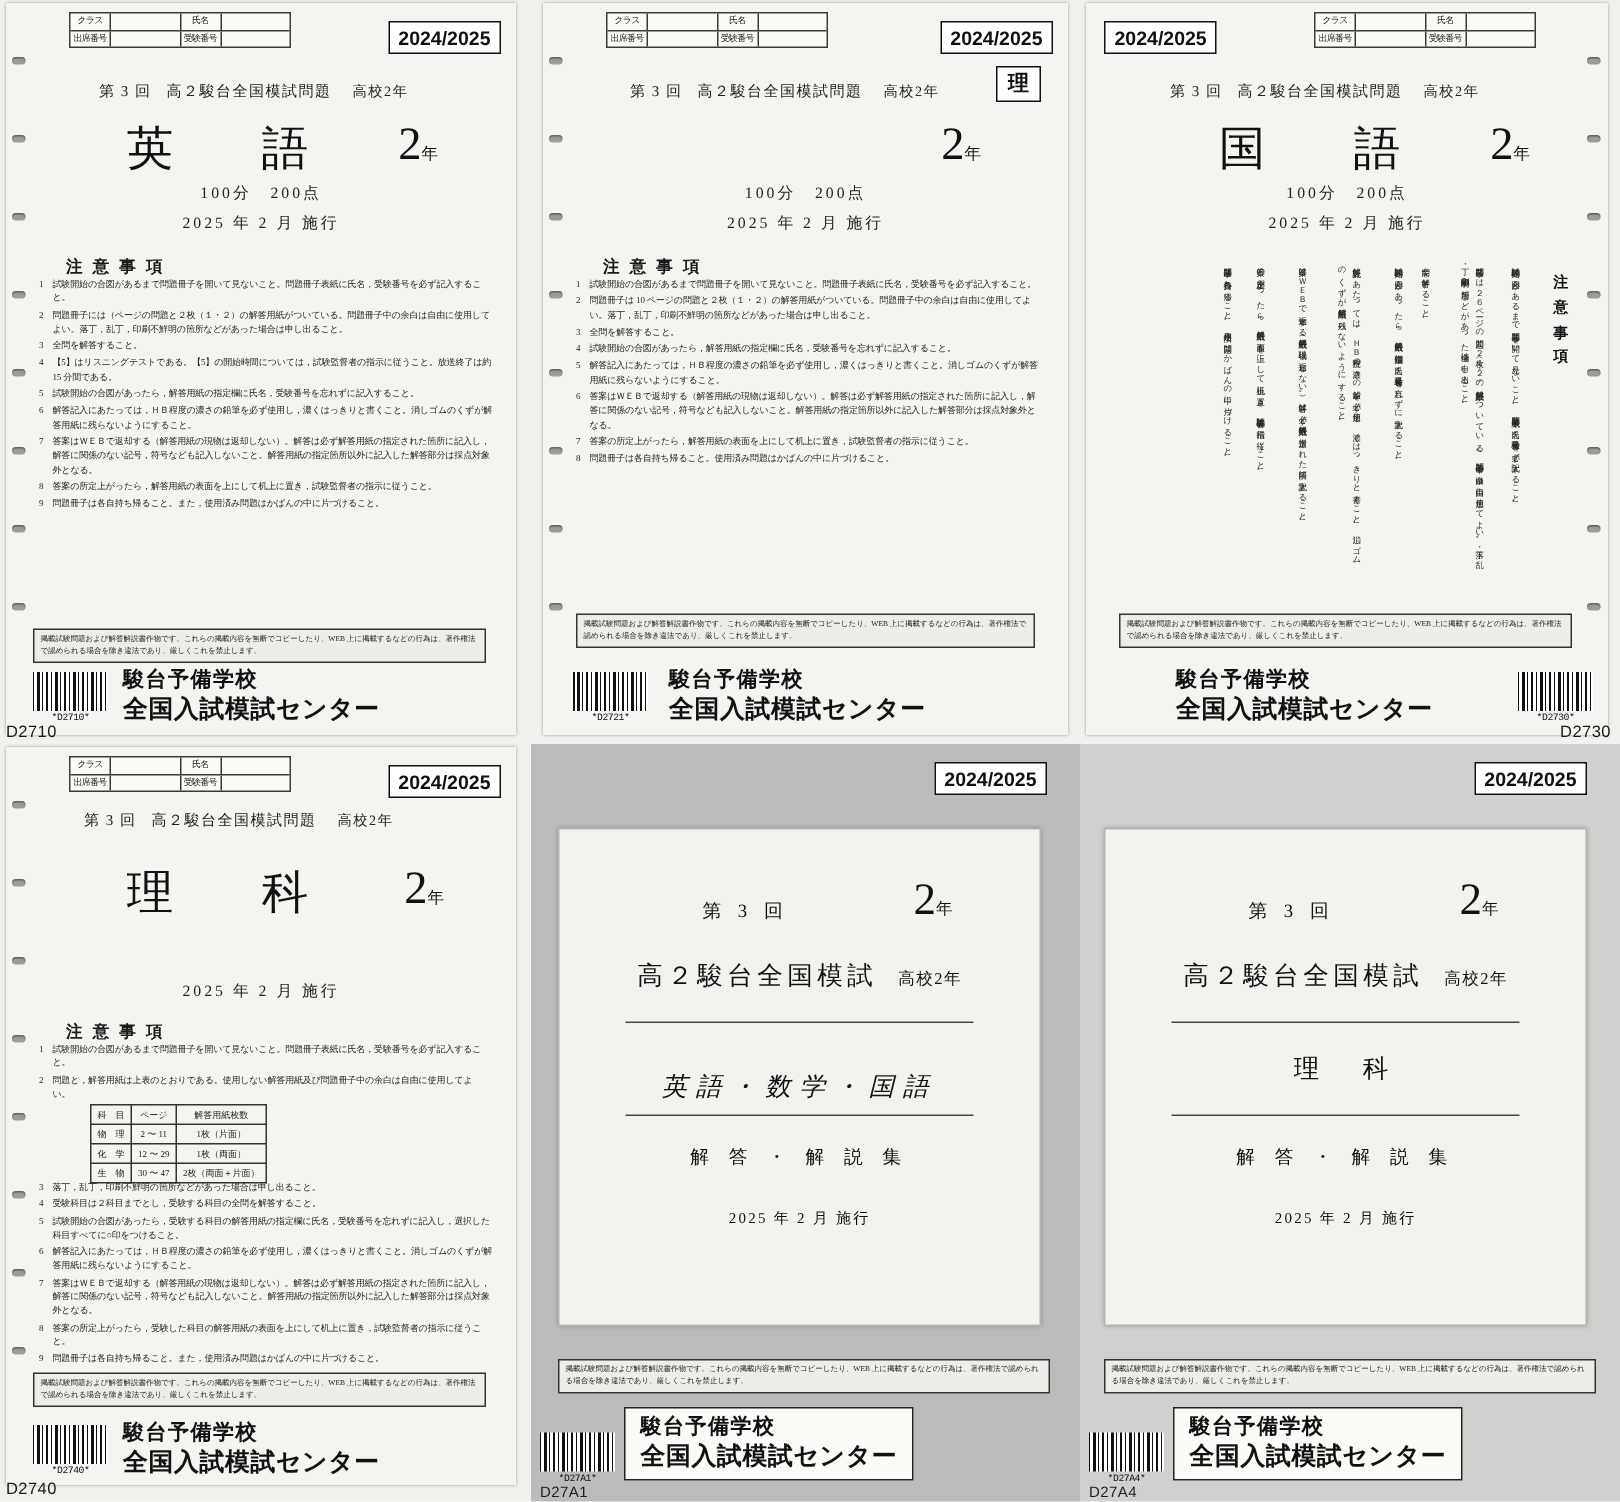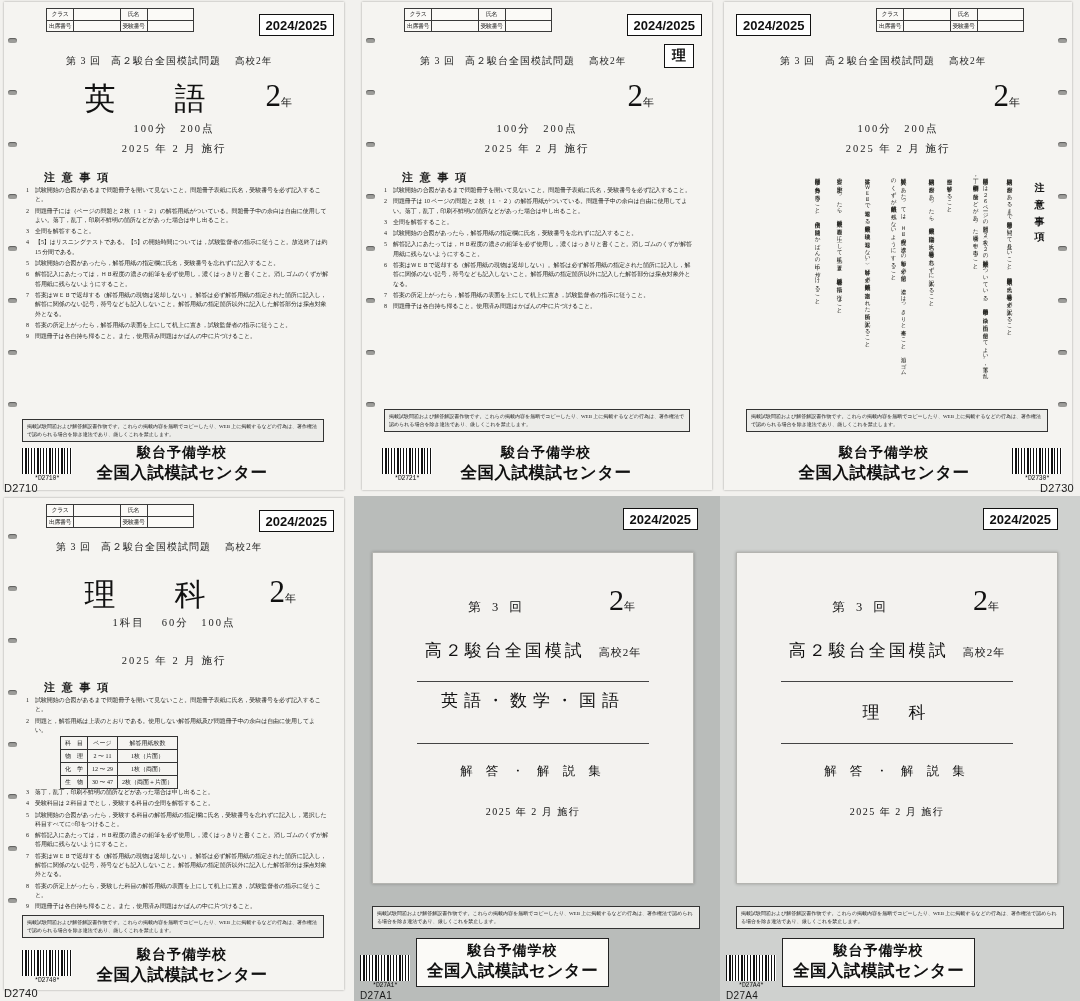--- a/index.html
+++ b/index.html
@@ -187,21 +187,20 @@
     background: #ededea;
     font-size: 5px;
     line-height: 1.5;
     padding: 3px 4px;
     color: #222;
   }
 
   
   .schoolblock {
     position: absolute;
-    text-align: center;
     white-space: nowrap;
   }
   .schoolblock .l1 {
     font-family: "Liberation Sans", sans-serif;
     font-weight: bold;
     font-size: 14px;
     letter-spacing: 1px;
     color: #111;
   }
   .schoolblock .l2 {
@@ -498,20 +497,21 @@
             <div class="cellR"></div>
           </div>
       </div>
 
       <div class="yearbadge" style="left:12px;top:12px;">2024/2025</div>
 
       <div class="headline" style="left:56px;top:52px;">
         <span class="kai">第 3 回</span><span>高２駿台全国模試問題</span><span class="grade">高校2年</span>
       </div>
 
+      <div class="bigtitle" style="top:76px;left:-18px;">国　語</div>
       <div class="gradebig" style="right:52px;top:76px;"><span>2</span><sub>年</sub></div>
 
       <div class="subline" style="top:120px;">100分　200点</div>
       <div class="subline" style="top:140px;">2025 年 2 月 施行</div>
 
       <div class="vtitle" style="right:26px;top:172px;">注 意 事 項</div>
 
       <div class="vtext" style="right:58px;top:172px;">試験開始の合図があるまで問題冊子を開いて見ないこと。問題冊子表紙に氏名，受験番号を必ず記入すること。</div>
       <div class="vtext" style="right:82px;top:172px;">問題冊子には２６ページの問題と２枚（１・２）の解答用紙がついている。問題冊子中の余白は自由に使用してよい。落丁，乱丁，印刷不鮮明の箇所などがあった場合は申し出ること。</div>
       <div class="vtext" style="right:118px;top:172px;">全問を解答すること。</div>
@@ -566,21 +566,20 @@
 
       <div class="yearbadge" style="right:10px;top:12px;">2024/2025</div>
 
       <div class="headline" style="left:52px;top:42px;">
         <span class="kai">第 3 回</span><span>高２駿台全国模試問題</span><span class="grade">高校2年</span>
       </div>
 
       <div class="bigtitle" style="top:76px;left:-22px;">理　科</div>
       <div class="gradebig" style="right:48px;top:76px;"><span>2</span><sub>年</sub></div>
 
-      <div class="subline" style="top:118px;">1科目　 60分　100点</div>
       <div class="subline" style="top:156px;">2025 年 2 月 施行</div>
 
       <div class="notes-title" style="left:40px;top:182px;">注 意 事 項</div>
       <div class="notes" style="left:22px;top:198px;width:300px;">
         <ol>
           <li><span class="num">1</span><span>試験開始の合図があるまで問題冊子を開いて見ないこと。問題冊子表紙に氏名，受験番号を必ず記入すること。</span></li>
           <li><span class="num">2</span><span>問題と，解答用紙は上表のとおりである。使用しない解答用紙及び問題冊子中の余白は自由に使用してよい。</span></li>
         </ol>
       </div>
 
@@ -641,21 +640,21 @@
 
     <div class="ansinner" style="left:18px;top:56px;width:320px;height:330px;">
       <div class="ans-kai" style="top:46px;left:-36px;">第 3 回</div>
       <div class="ans-big" style="right:58px;top:30px;"><span>2</span><sub>年</sub></div>
 
       <div class="ans-line2" style="top:86px;">
         <span>高２駿台全国模試</span><span class="g">高校2年</span>
       </div>
 
       <div class="hr" style="left:44px;top:128px;width:232px;"></div>
-      <div class="ans-subject" style="top:136px;">英語・数学・国語</div>
+      <div class="ans-subject" style="top:160px;font-style:italic;">英語・数学・国語</div>
       <div class="hr" style="left:44px;top:190px;width:232px;"></div>
 
       <div class="ans-kaisetsu" style="top:210px;">解 答 ・ 解 説 集</div>
       <div class="ans-date" style="top:252px;">2025 年 2 月  施行</div>
     </div>
 
     <div class="copybox" style="left:18px;bottom:72px;width:318px;">掲載試験問題および解答解説書作物です。これらの掲載内容を無断でコピーしたり、WEB 上に掲載するなどの行為は、著作権法で認められる場合を除き違法であり、厳しくこれを禁止します。</div>
 
     <div class="schoolblock boxed" style="left:62px;bottom:14px;">
       <div class="l1">駿台予備学校</div>

